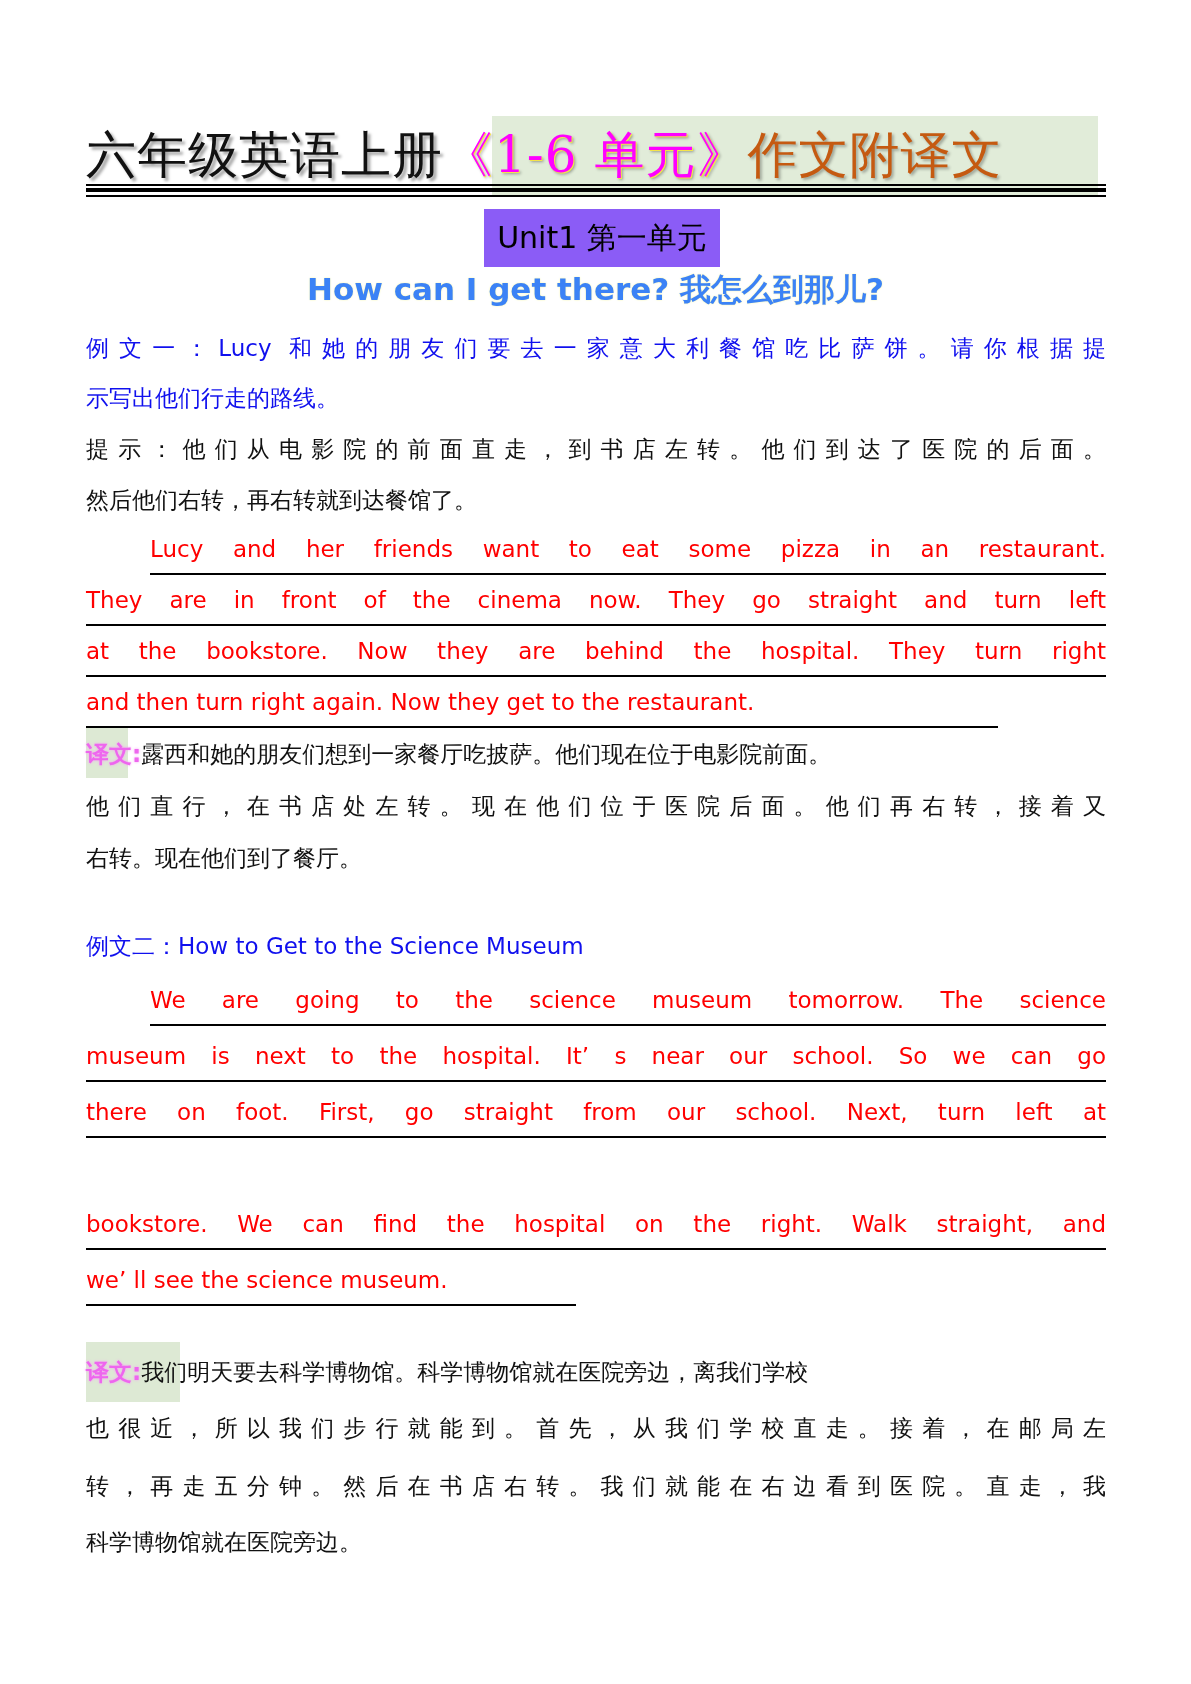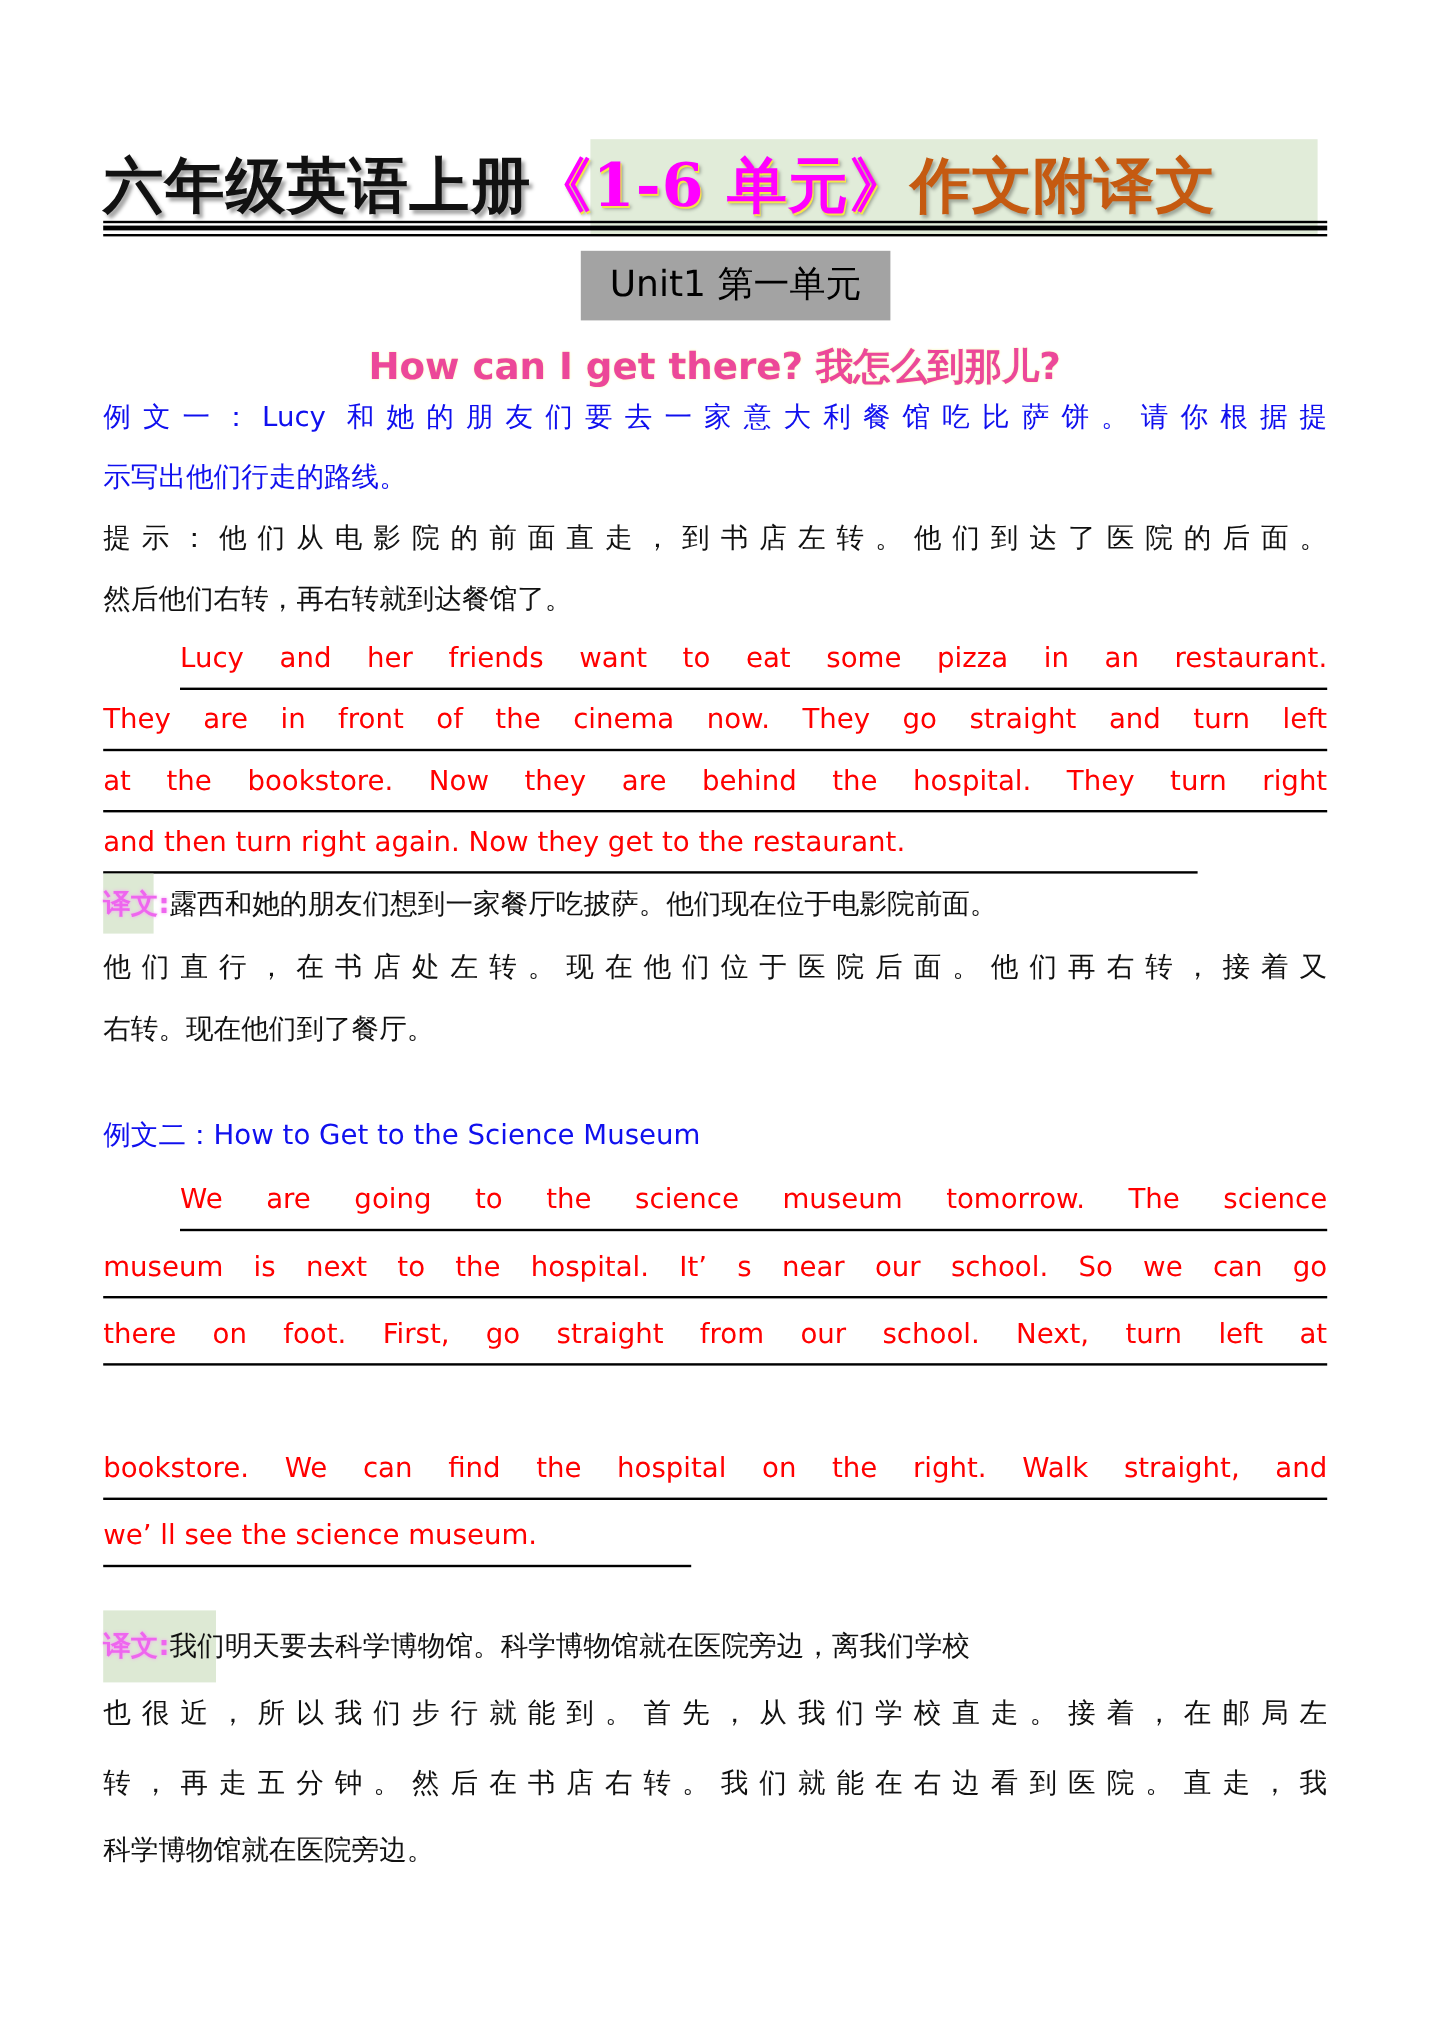--- a/index.html
+++ b/index.html
@@ -5,32 +5,32 @@
   html, body { margin: 0; padding: 0; background: #ffffff; }
   body { width: 1191px; height: 1684px; position: relative; overflow: hidden;
          font-family: "DejaVu Sans", "Liberation Sans", sans-serif; }
   .page { position: absolute; left: 0; top: 0; width: 1191px; height: 1684px; }
 
   
   .title-wrap { position: absolute; left: 86px; top: 112px; width: 1020px; height: 80px; }
   .title-bg { position: absolute; left: 406px; top: 4px; width: 606px; height: 80px; background: #e1ecd9; }
   .title { position: absolute; left: 0; top: 6px; height: 74px; white-space: nowrap;
            font-family: "DejaVu Serif", "Liberation Serif", serif; font-size: 50px; line-height: 74px;
-           letter-spacing: 1px; font-weight: bold; }
+           letter-spacing: 1px; }
   .title .t-black { color: #111111; text-shadow: 3px 3px 3px rgba(0,0,0,0.35); }
   .title .t-magenta { color: #ff00ff; text-shadow: 1px 1px 0 #f4e44a, 2px 2px 3px rgba(0,0,0,0.35); }
   .title .t-orange { color: #c55a11; text-shadow: 2px 2px 3px rgba(0,0,0,0.3); }
 
   .rule { position: absolute; left: 86px; width: 1020px; background: #000; }
 
   
-  .unit { position: absolute; left: 484px; top: 209px; height: 58px; padding: 0 15px; background: #a3a3a3;
+  .unit { position: absolute; left: 484px; top: 209px; height: 58px; padding: 0 4px; background: #8b5cf6;
           font-size: 30px; line-height: 58px; color: #000; white-space: nowrap; width: 228px; text-align: center; }
-  .subtitle { position: absolute; left: 0; width: 1191px; top: 281px; text-align: center;
-              font-size: 31px; font-weight: bold; color: #ec4899; line-height: 50px;
+  .subtitle { position: absolute; left: 0; width: 1191px; top: 264px; text-align: center;
+              font-size: 31px; font-weight: bold; color: #3b82f6; line-height: 50px;
               text-shadow: 0 0 2px #f5f5a0; }
 
   .line { position: absolute; left: 86px; width: 1020px; white-space: nowrap;
           font-size: 23px; line-height: 52px; }
   .blue { color: #1010ee; }
   .black { color: #111111; }
   .red { color: #ff0000; }
   .just { text-align: justify; text-align-last: justify; }
   .ul { border-bottom: 2px solid #000; }
 

